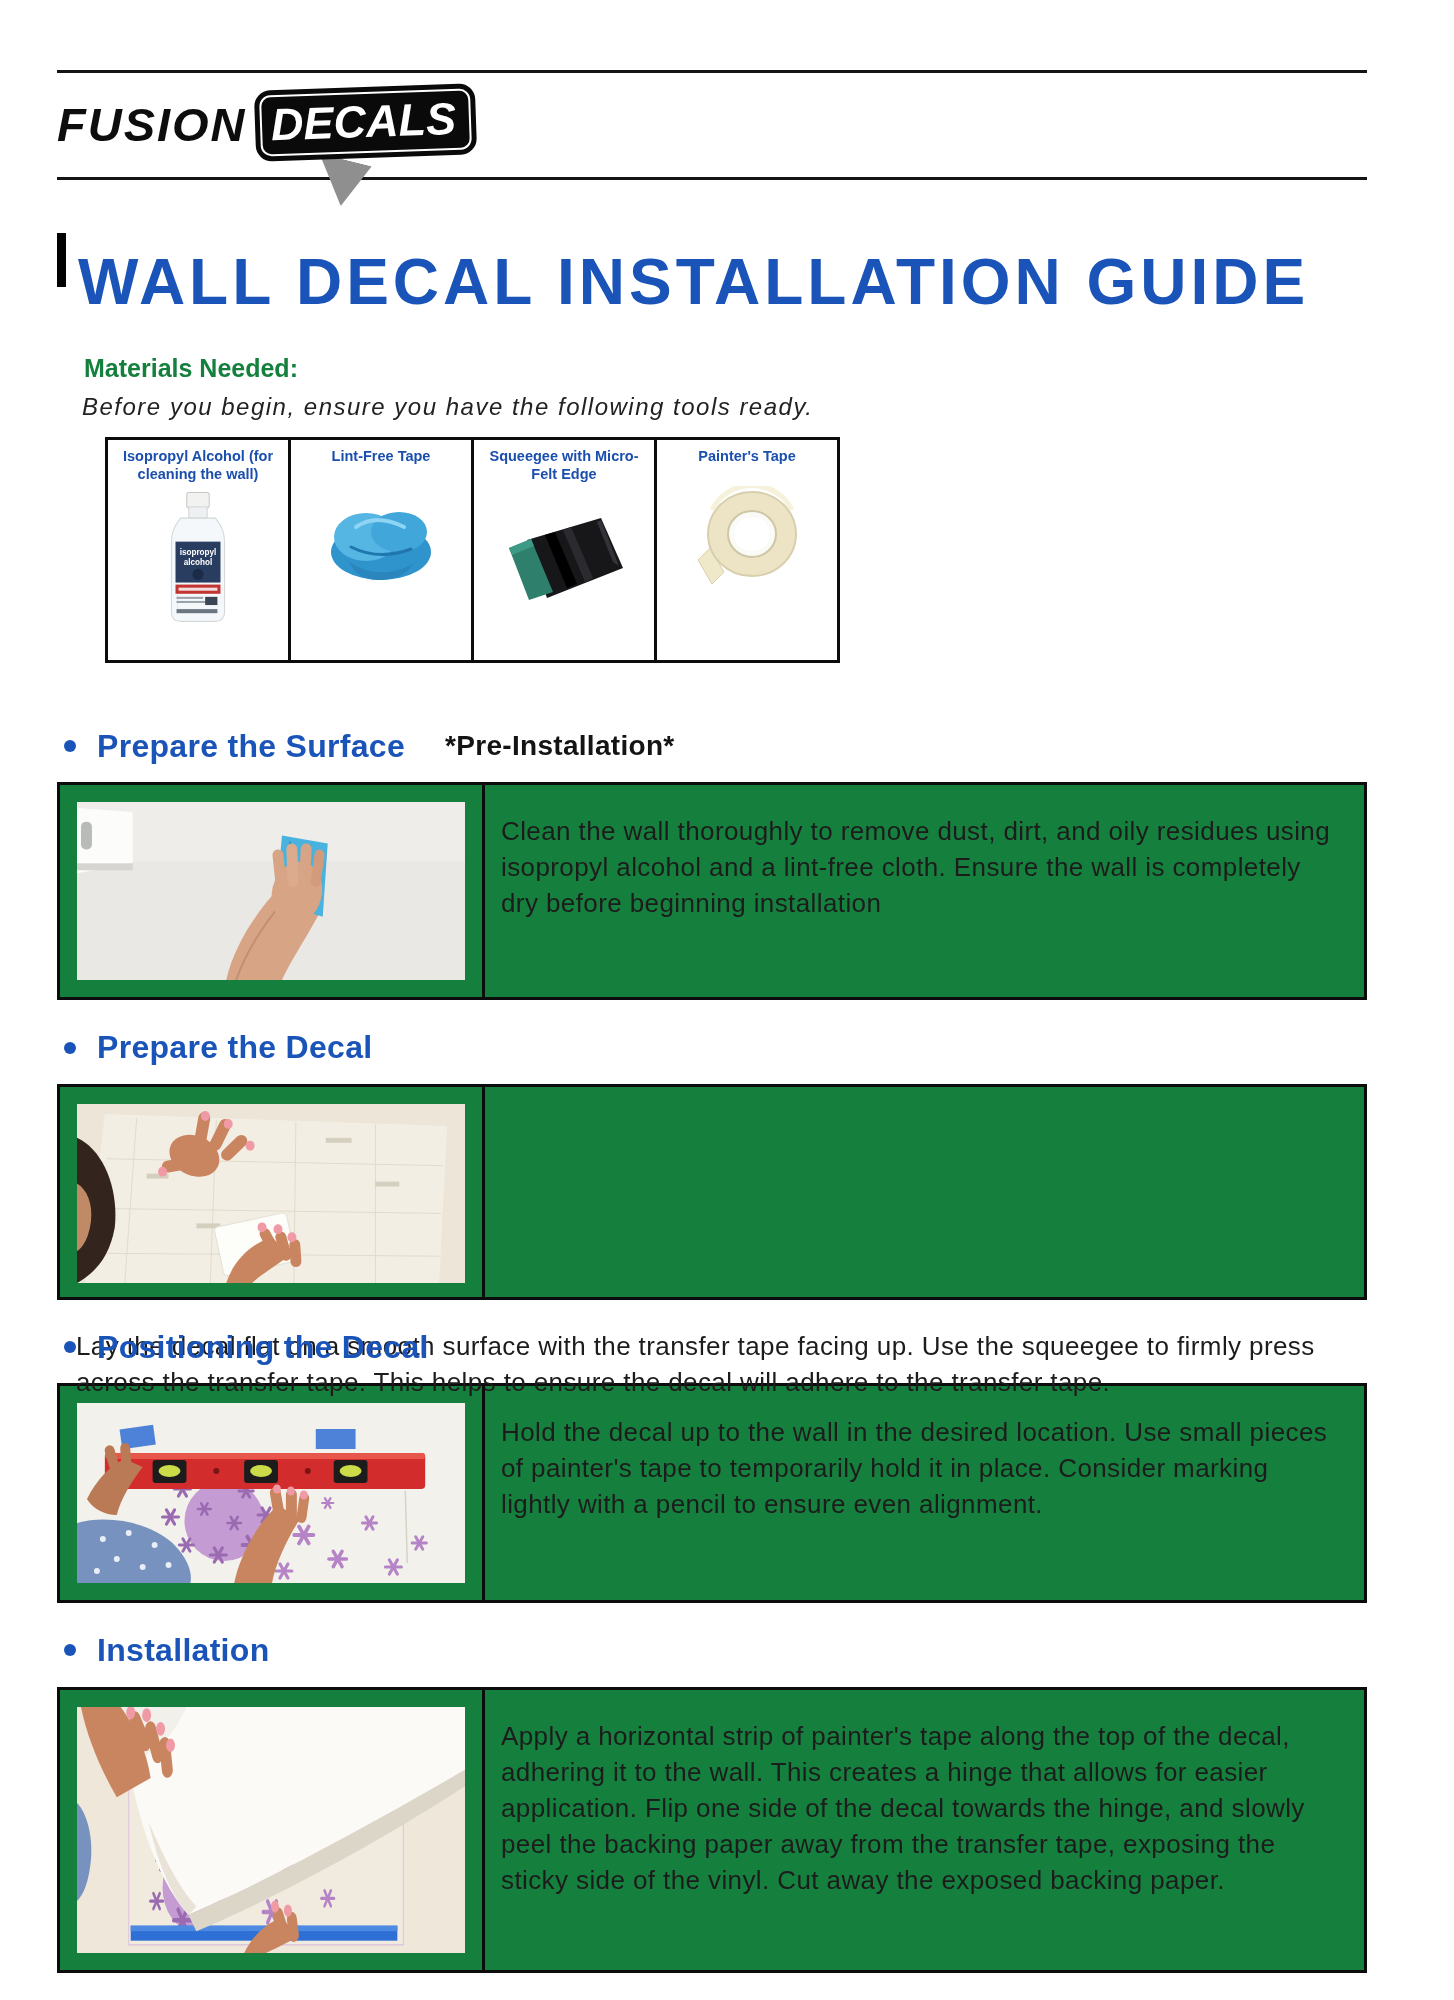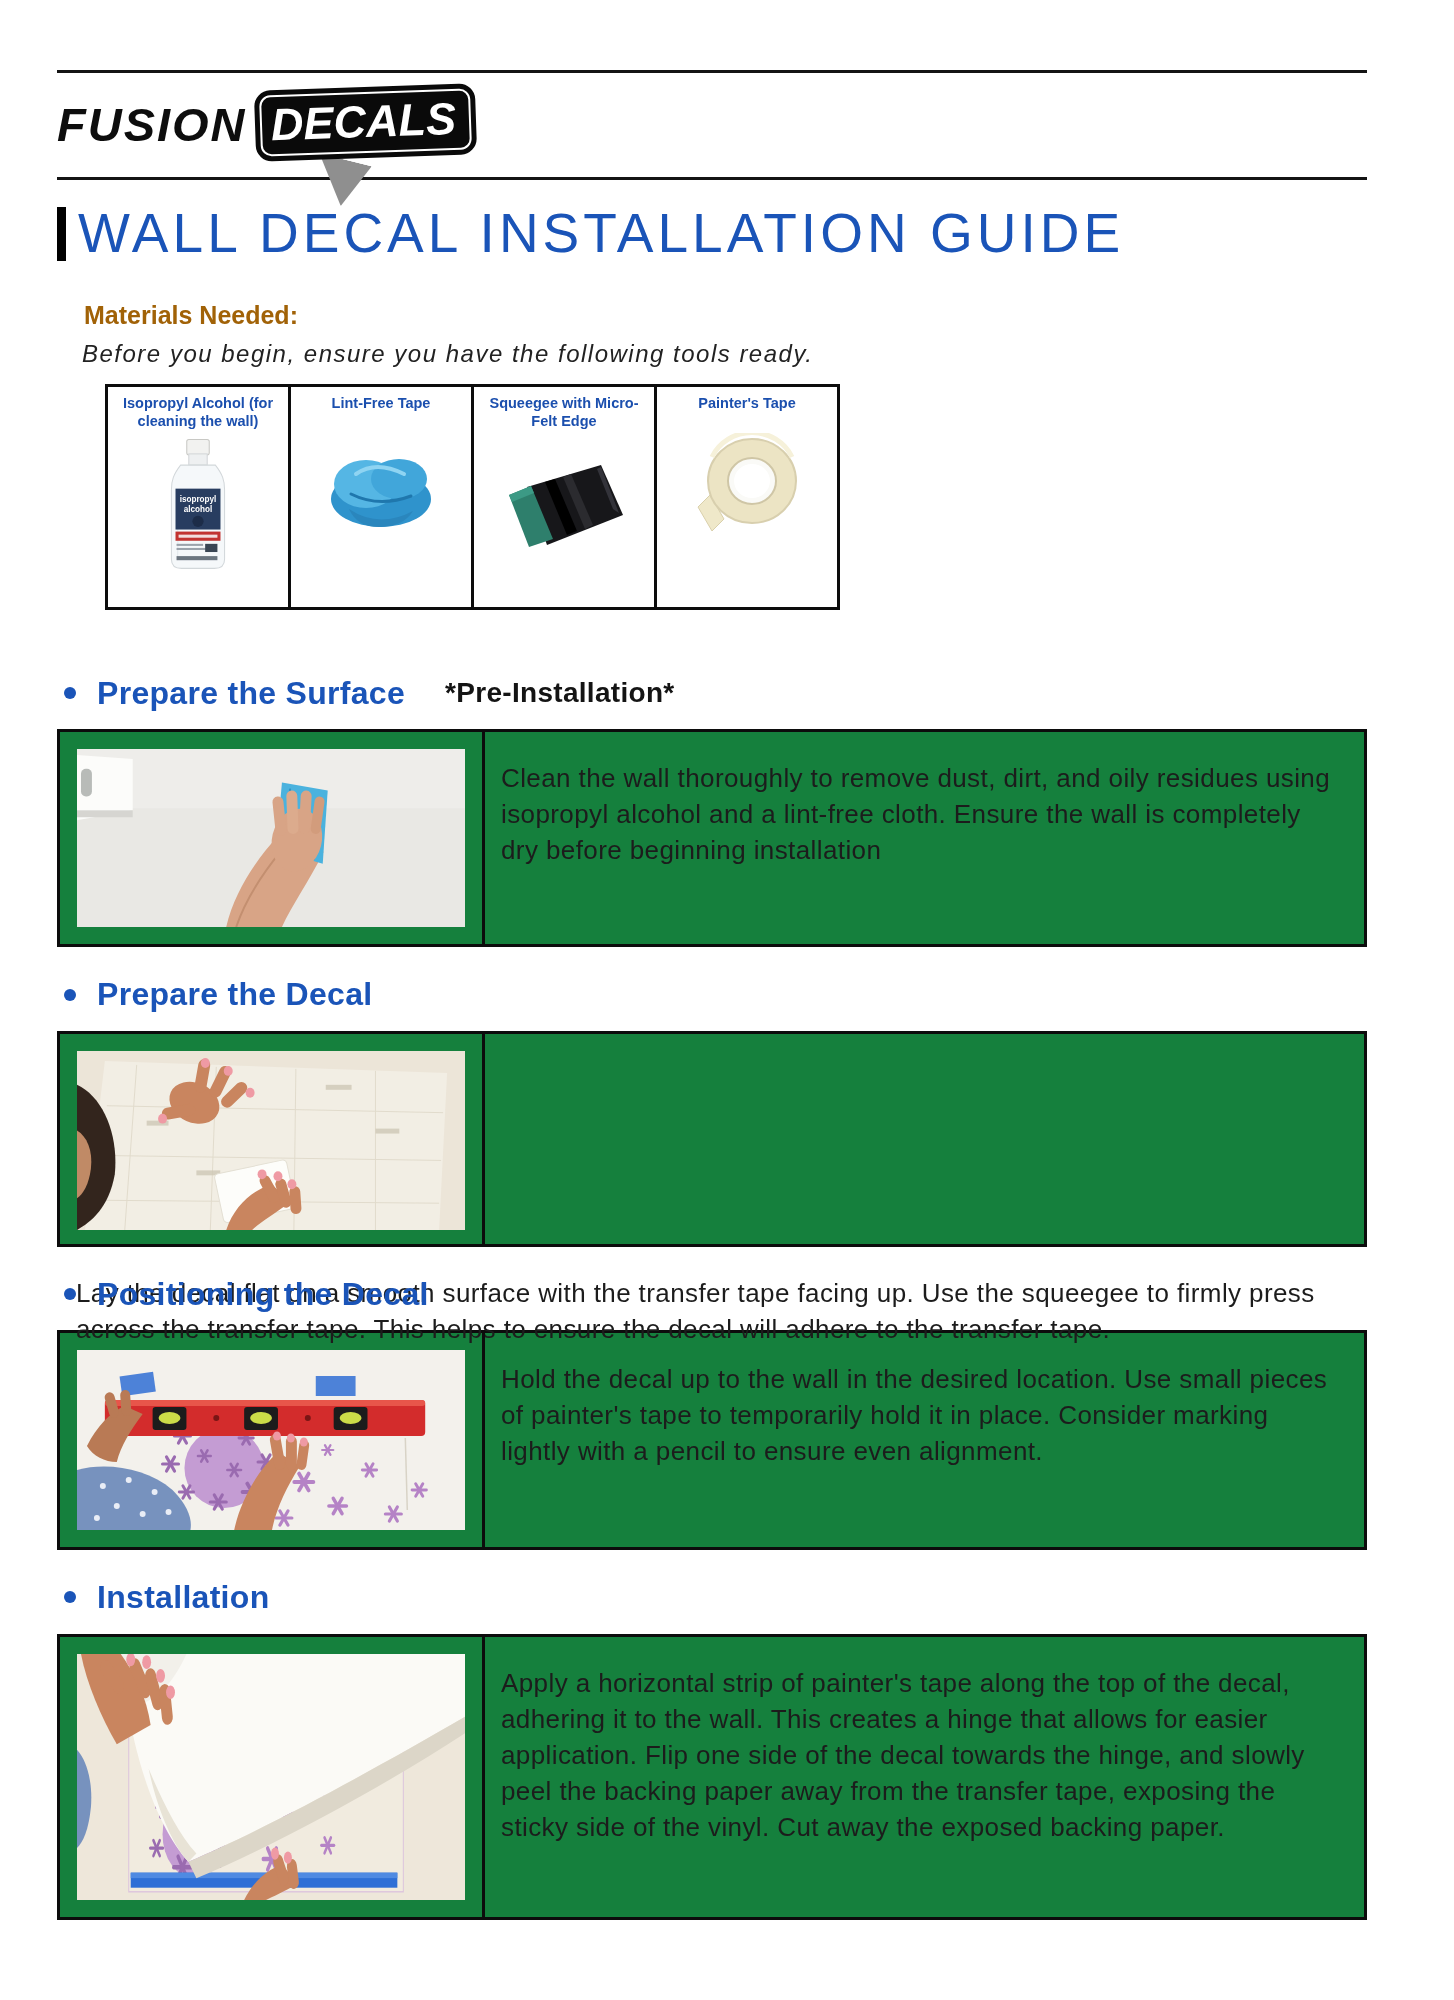--- a/index.html
+++ b/index.html
@@ -25,24 +25,24 @@
     outline:2px solid #ffffff; outline-offset:-7px; transform:rotate(-2deg); z-index:2;
   }
   .logo-tail {
     position:absolute; left:256px; top:86px; width:54px; height:46px; background:#8f8f8f;
     clip-path:polygon(0 0, 100% 0, 62% 100%); transform:rotate(14deg); z-index:1;
   }
 
   
   .title-row { display:flex; align-items:center; margin-top:26px; }
   .title-bar { width:9px; height:54px; background:#000000; margin-right:12px; flex:none; }
-  .page-title { font-size:55px; font-weight:normal; letter-spacing:4px; color:#1a54b8; white-space:nowrap; line-height:1; }
+  .page-title { font-size:64px; font-weight:bold; letter-spacing:4px; color:#1a54b8; white-space:nowrap; line-height:1;margin-top:44px; }
 
   
-  .materials-heading { margin:40px 0 0 27px; font-size:25px; font-weight:bold; color:#a16207; }
+  .materials-heading { margin:40px 0 0 27px; font-size:25px; font-weight:bold; color:#15803d; }
   .materials-sub { margin:10px 0 0 25px; font-size:24px; font-style:italic; letter-spacing:1.5px; color:#222; }
   table.materials { border-collapse:collapse; margin:16px 0 0 48px; }
   table.materials td {
     border:3px solid #0c0c0c; width:168px; height:206px; vertical-align:top;
     text-align:center; padding:7px 6px; background:#fff;
   }
   .mat-label { color:#1b4fae; font-size:14.5px; font-weight:bold; line-height:1.25; display:block; }
   .mat-img { display:flex; align-items:center; justify-content:center; height:150px; }
 
   

